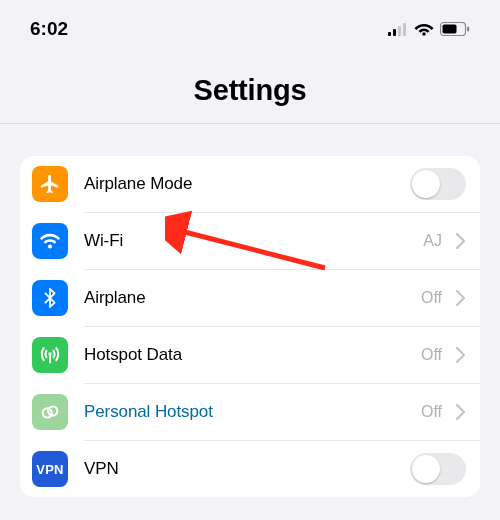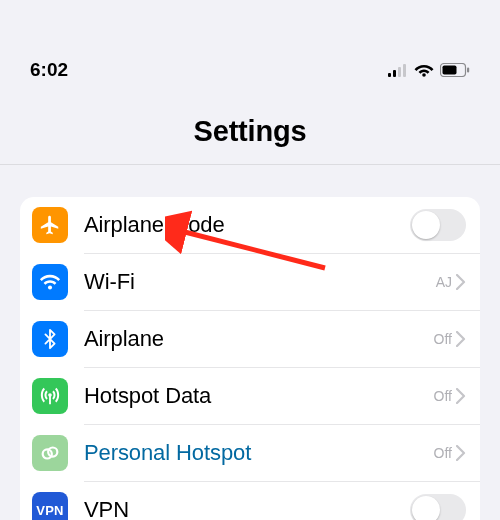--- a/index.html
+++ b/index.html
@@ -15,21 +15,20 @@
   
   .status-bar {
     display: flex;
     justify-content: space-between;
     align-items: center;
     padding: 12px 30px 0 30px;
     height: 46px;
     font-size: 19px;
     font-weight: 600;
     background: #f2f2f7;
-    margin-top: 41px;
   }
   .status-right { display: flex; align-items: center; gap: 6px; }
   .status-right svg { display: block; }
 
   
   .header {
     background: #f2f2f7;
     border-bottom: 1px solid #dcdce0;
     padding-bottom: 16px;
     padding-top: 28px;
@@ -63,31 +62,31 @@
     width: 36px;
     height: 36px;
     border-radius: 8px;
     flex: 0 0 36px;
     display: flex;
     align-items: center;
     justify-content: center;
   }
   .label {
     margin-left: 16px;
-    font-size: 22px;
+    font-size: 17px;
     font-weight: 400;
     flex: 1;
     letter-spacing: -0.1px;
   }
   .label.disabled { color: #0369a1; }
 
   .value {
-    font-size: 14px;
+    font-size: 16px;
     color: #b0b0b5;
-    margin-right: 4px;
+    margin-right: 14px;
     font-weight: 400;
   }
   .chevron {
     color: #c5c5c9;
     flex: 0 0 auto;
   }
 
   
   .toggle {
     width: 56px;

